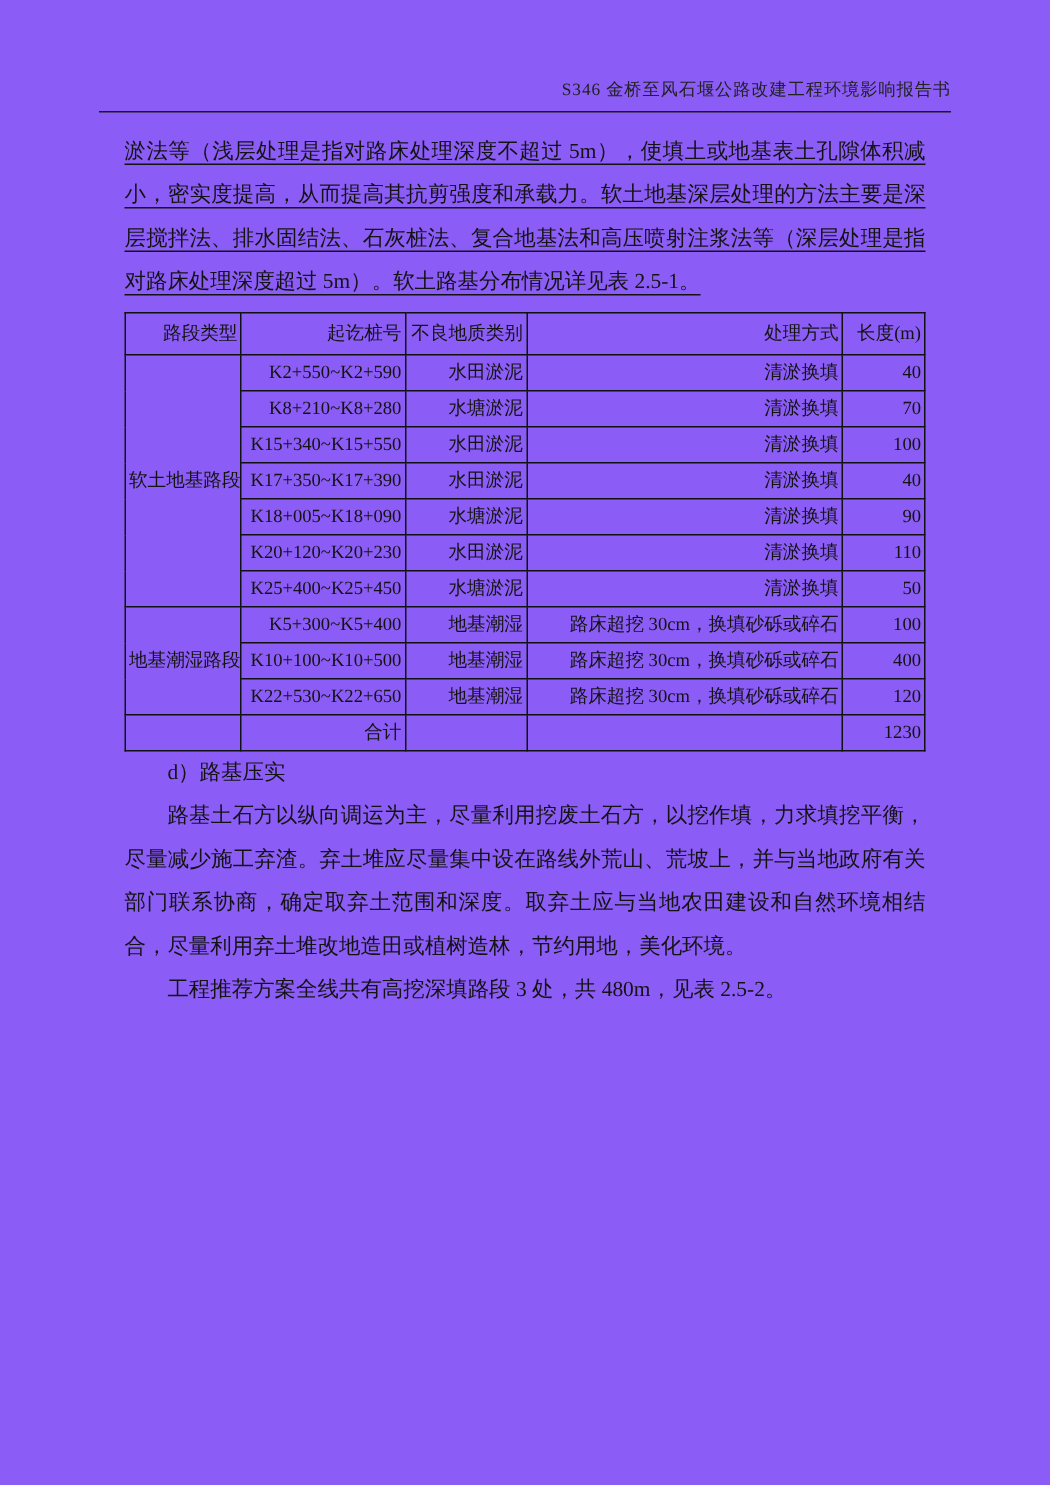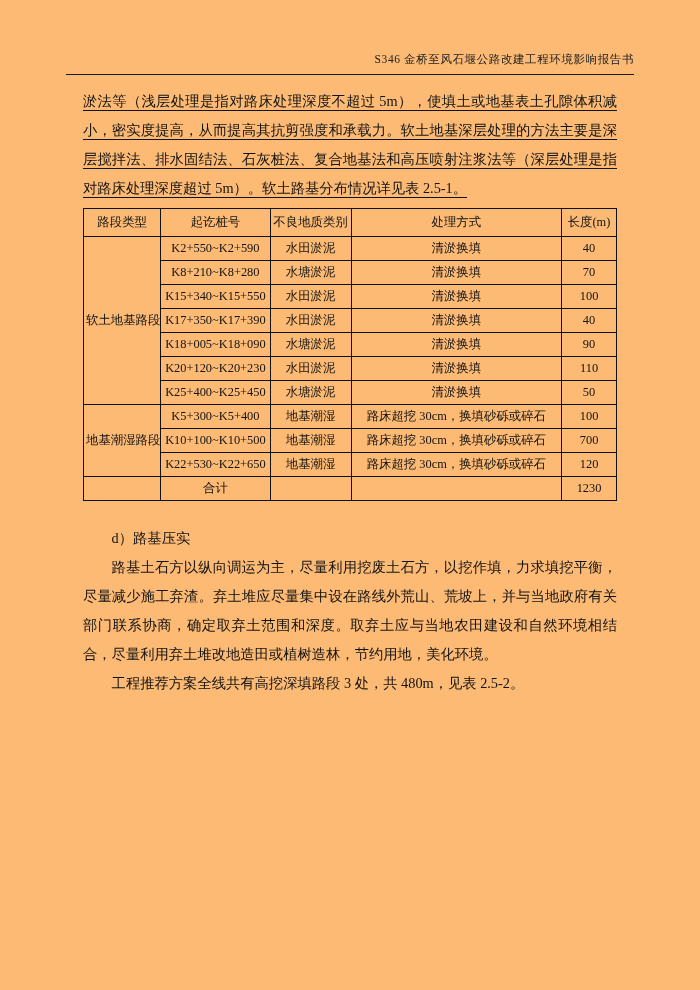--- a/index.html
+++ b/index.html
@@ -1,17 +1,17 @@
 <!DOCTYPE html>
 <html lang="zh"><head>
 <meta charset="utf-8">
 <style>
   html,body{margin:0;padding:0;background:#ffffff;}
   .page{
-    position:relative;width:700px;height:990px;background:#fdba74;overflow:hidden;
+    position:relative;width:700px;height:990px;background:#8b5cf6;overflow:hidden;
     font-family:"Liberation Serif","DejaVu Serif",serif;color:#131313;
   }
   .doc-header{
     position:absolute;top:52px;left:66px;right:66px;
     text-align:right;font-size:11.5px;letter-spacing:0.6px;color:#222;
   }
   .doc-header-rule{
     position:absolute;top:74px;left:66px;right:66px;height:0;
     border-top:1.6px solid #1a1a1a;
   }
@@ -32,26 +32,26 @@
   .table-title .underlined{
     text-decoration:underline;text-decoration-thickness:1px;text-underline-offset:4px;
   }
   .title-gap{display:inline-block;width:26px;}
   table.roadbed{
     width:100%;border-collapse:collapse;margin-top:5px;
     font-size:12.4px;line-height:15px;table-layout:fixed;
     border:1.6px solid #111;
   }
   table.roadbed th,table.roadbed td{
-    border:1px solid #111;text-align:center;vertical-align:middle;
+    border:1px solid #111;text-align:right;vertical-align:middle;
     padding:0 2px;font-weight:normal;height:23px;
     overflow:hidden;white-space:nowrap;
   }
   table.roadbed th{height:27px;}
-  .sections{margin-top:23px;}
+  .sections{}
   .sections .sec-heading{margin:0;text-indent:2em;font-weight:normal;font-size:14.3px;}
   .sections p{margin:0;text-indent:2em;}
   .page-number{
     position:absolute;bottom:51px;left:0;width:100%;
     text-align:center;font-size:12.5px;color:#222;letter-spacing:1px;
   }
 </style>
 </head>
 <body>
 
@@ -128,21 +128,21 @@
             <td rowspan="3">地基潮湿路段</td>
             <td>K5+300~K5+400</td>
             <td>地基潮湿</td>
             <td>路床超挖 30cm，换填砂砾或碎石</td>
             <td>100</td>
           </tr>
           <tr>
             <td>K10+100~K10+500</td>
             <td>地基潮湿</td>
             <td>路床超挖 30cm，换填砂砾或碎石</td>
-            <td>700</td>
+            <td>400</td>
           </tr>
           <tr>
             <td>K22+530~K22+650</td>
             <td>地基潮湿</td>
             <td>路床超挖 30cm，换填砂砾或碎石</td>
             <td>120</td>
           </tr>
           <tr>
             <td></td>
             <td>合计</td>

